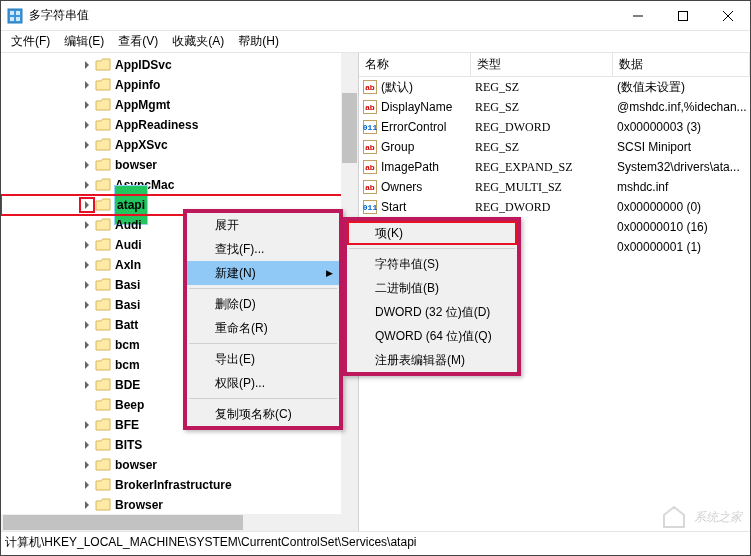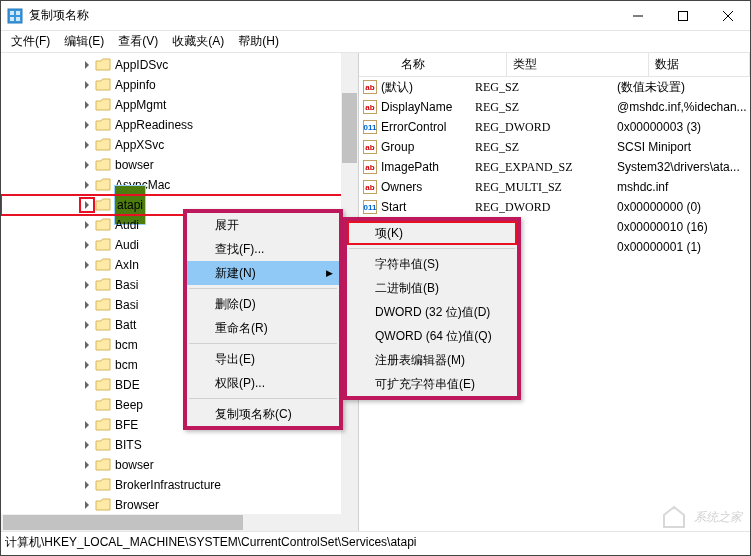--- a/index.html
+++ b/index.html
@@ -8,39 +8,39 @@
 .titlebar .icon { width: 16px; height: 16px; margin: 0 6px; }
 .titlebar .title { flex: 1; }
 .winbtns { display: flex; }
 .winbtn { width: 45px; height: 30px; display: flex; align-items: center; justify-content: center; }
 .winbtn svg { width: 10px; height: 10px; }
 .menubar { height: 22px; display: flex; align-items: center; padding: 0 4px; gap: 2px; border-bottom: 1px solid #e5e5e5; }
 .menubar span { padding: 2px 6px; }
 .content { display: flex; height: 478px; }
 .treepane { width: 358px; border-right: 1px solid #d0d0d0; overflow: hidden; position: relative; }
 .listpane { flex: 1; position: relative; overflow: hidden; }
-.tree { padding-top: 2px; }
+.tree { padding-top: 2px; font-weight: bold; }
 .node { display: flex; align-items: center; height: 20px; white-space: nowrap; }
 .node .indent { display: inline-block; }
 .expander { width: 12px; height: 12px; display: inline-flex; align-items: center; justify-content: center; color: #666; margin-right: 2px; }
 .expander.none { visibility: hidden; }
 .folder { width: 16px; height: 14px; margin-right: 4px; }
 .folder svg { display: block; }
-.node.sel .label { background: #4d7c0f; outline: 1px solid #99d1ff; padding: 12px 2px; }
+.node.sel .label { background: #22c55e; outline: 1px solid #99d1ff; padding: 12px 2px; }
 .node.hl { outline: 2px solid #e81123; outline-offset: -1px; }
 .node.hl .expander { outline: 2px solid #e81123; }
-.listhdr { display: flex; height: 24px; align-items: flex-start; border-bottom: 1px solid #e5e5e5; padding-left: 36px; }
+.listhdr { display: flex; height: 24px; align-items: flex-start; border-bottom: 1px solid #e5e5e5; }
 .listhdr div { padding: 0 6px; border-right: 1px solid #e5e5e5; height: 100%; display: flex; align-items: center; }
 .listrow { display: flex; height: 20px; align-items: center; }
 .listrow .c1 { width: 112px; padding-left: 4px; display: flex; align-items: center; gap: 4px; }
 .listrow .c2 { width: 142px; padding-left: 4px; font-family: Liberation Serif, serif; }
 .listrow .c3 { flex: 1; padding-left: 4px; white-space: nowrap; overflow: hidden; }
 .valicon { width: 14px; height: 14px; display: inline-flex; align-items: center; justify-content: center; border: 1px solid #bfa060; font-size: 8px; font-weight: bold; }
 .valicon.str { color: #c00; background: #fff; }
-.valicon.bin { color: #0066cc; background: #fff; }
+.valicon.bin { color: #0066cc; background: #fff; font-family: Liberation Mono, monospace; }
 .statusbar { height: 22px; border-top: 1px solid #e5e5e5; display: flex; align-items: center; padding: 0 4px; }
 .ctxmenu { position: absolute; background: #f0f0f0; border: 4px solid #be185d; box-shadow: 2px 2px 4px rgba(0,0,0,0.25); z-index: 10; }
 .ctxmenu .item { height: 24px; display: flex; align-items: center; padding: 0 20px 0 28px; position: relative; white-space: nowrap; }
 .ctxmenu .item.hov { background: #90c8f6; }
 .ctxmenu .item .arrow { position: absolute; right: 6px; font-size: 9px; }
 .ctxmenu .sep { height: 1px; background: #d0d0d0; margin: 3px 2px; }
 .ctxmenu .item.hl { outline: 2px solid #e81123; outline-offset: -2px; }
 .scrollbar-v { position: absolute; right: 0; top: 0; bottom: 17px; width: 17px; background: #f0f0f0; }
 .scrollbar-v .thumb { position: absolute; left: 1px; right: 1px; background: #c2c2c2; }
 .scrollbar-h { position: absolute; left: 0; right: 0; bottom: 0; height: 17px; background: #f0f0f0; }
@@ -53,21 +53,21 @@
 <div class="titlebar">
   <span class="icon">
     <svg viewBox="0 0 16 16">
         <rect x="1" y="1" width="14" height="14" fill="#3a96dd" stroke="#2a7ab8"></rect>
         <rect x="3" y="3" width="4" height="4" fill="#cfe8fb"></rect>
         <rect x="9" y="3" width="4" height="4" fill="#cfe8fb"></rect>
         <rect x="3" y="9" width="4" height="4" fill="#cfe8fb"></rect>
         <rect x="9" y="9" width="4" height="4" fill="#cfe8fb"></rect>
       </svg>
   </span>
-  <span class="title">复制项名称</span>
+  <span class="title">多字符串值</span>
   <div class="winbtns">
     <div class="winbtn">
         <svg viewBox="0 0 10 10">
           <line x1="0" y1="5" x2="10" y2="5" stroke="#000"></line>
         </svg>
       </div>
     <div class="winbtn">
         <svg viewBox="0 0 10 10">
           <rect x="0.5" y="0.5" width="9" height="9" fill="none" stroke="#000"></rect>
         </svg>
@@ -543,23 +543,20 @@
     </div>
   <div class="item">
       <span>DWORD (32 位)值(D)</span>
     </div>
   <div class="item">
       <span>QWORD (64 位)值(Q)</span>
     </div>
   <div class="item">
       <span>注册表编辑器(M)</span>
     </div>
-  <div class="item">
-      <span>可扩充字符串值(E)</span>
-    </div>
 </div>
 
 <div class="statusbar">
   <span>计算机\HKEY_LOCAL_MACHINE\SYSTEM\CurrentControlSet\Services\atapi</span>
 </div>
 
 <div class="watermark">
   <svg width="28" height="24" viewBox="0 0 28 24">
       <path d="M4 22 L4 10 L14 2 L24 10 L24 22 Z" fill="none" stroke="#777" stroke-width="2"></path>
     </svg>

